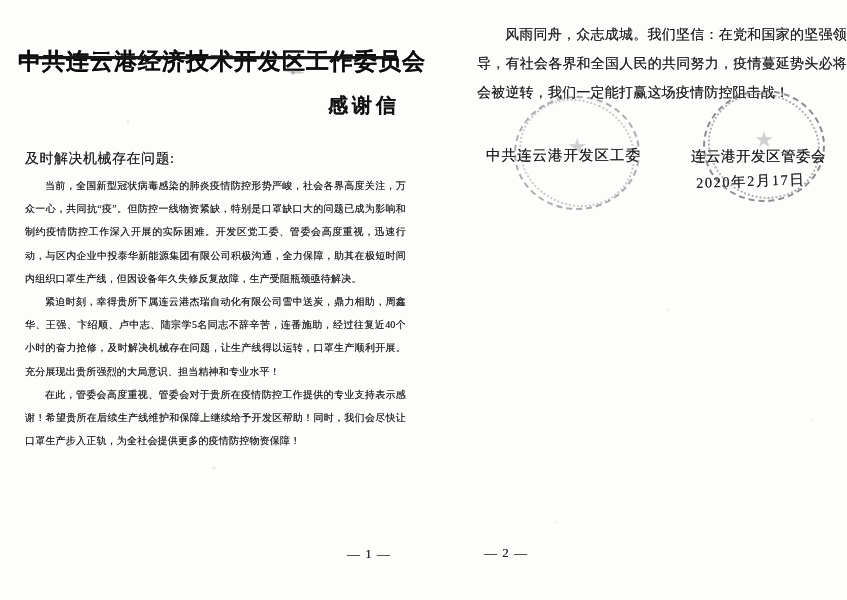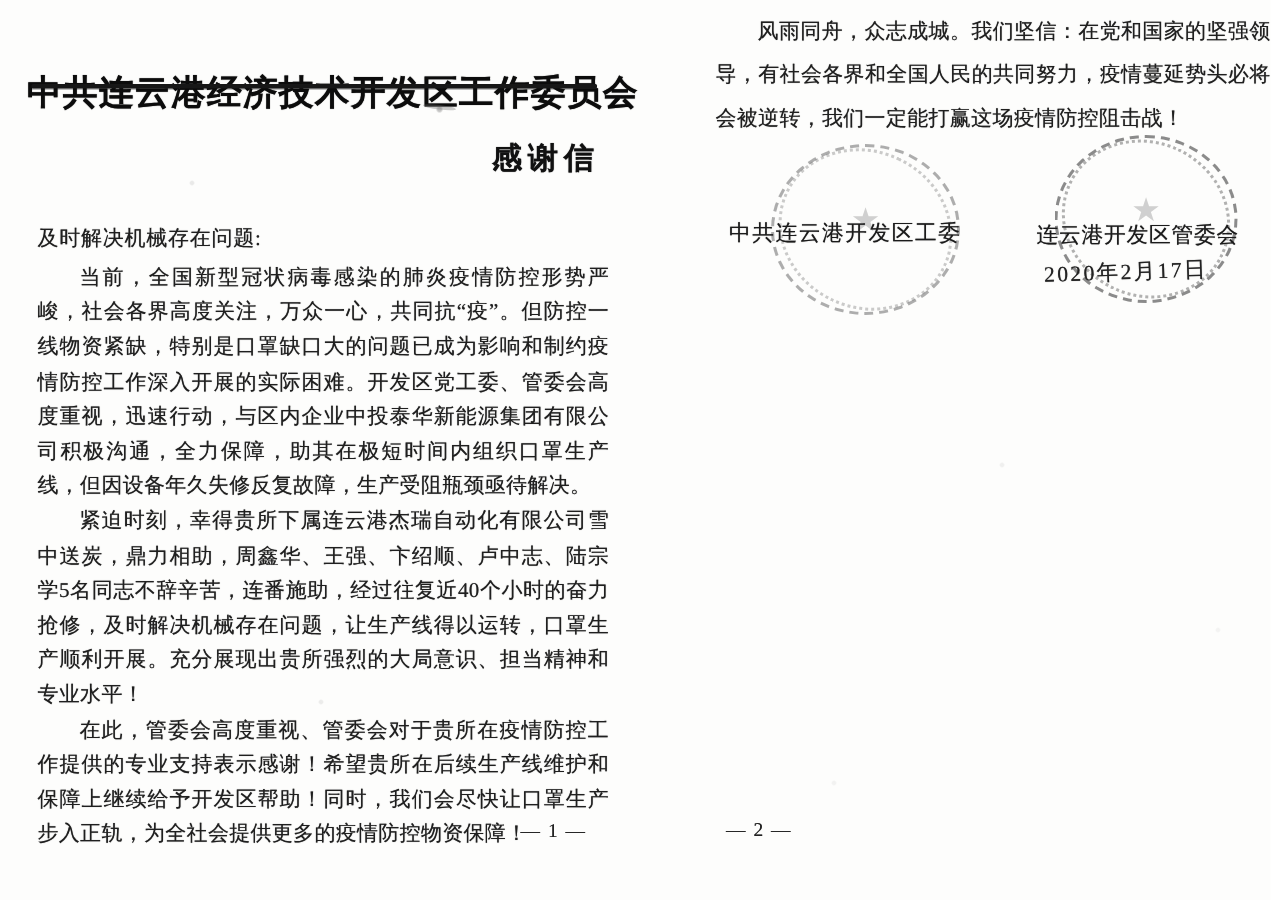--- a/index.html
+++ b/index.html
@@ -45,27 +45,27 @@
     font-family:"Liberation Sans", sans-serif;
     font-weight:700; font-size:20px; letter-spacing:4px; color:#111;
     text-shadow:0 0 .6px rgba(0,0,0,.8);
   }
   .recipient {
     left:25px; top:150px; font-size:14px; letter-spacing:.5px;
     text-shadow:0 0 .5px rgba(20,20,20,.7);
   }
   .body-text { left:25px; top:174px; width:381px; }
   .body-text p {
-    font-size:14px; line-height:23.2px; text-align:justify;
+    font-size:10px; line-height:23.2px; text-align:justify;
     text-indent:2em; letter-spacing:.2px;
     text-shadow:0 0 .5px rgba(20,20,20,.7);
     font-family:Liberation Serif, serif;
   }
   
-  .body-text2 { left:477px; top:7px; width:370px; }
+  .body-text2 { left:477px; top:20px; width:370px; }
   .body-text2 p {
     font-size:14px; line-height:29px; text-align:justify;
     text-indent:2em; letter-spacing:.2px;
     text-shadow:0 0 .5px rgba(20,20,20,.7);
   }
   .sig {
     font-size:14.5px; letter-spacing:1px; color:#1b1b1b;
     text-shadow:0 0 .5px rgba(20,20,20,.7); white-space:nowrap;
   }
   .sig-left  { left:486px; top:146px; }

